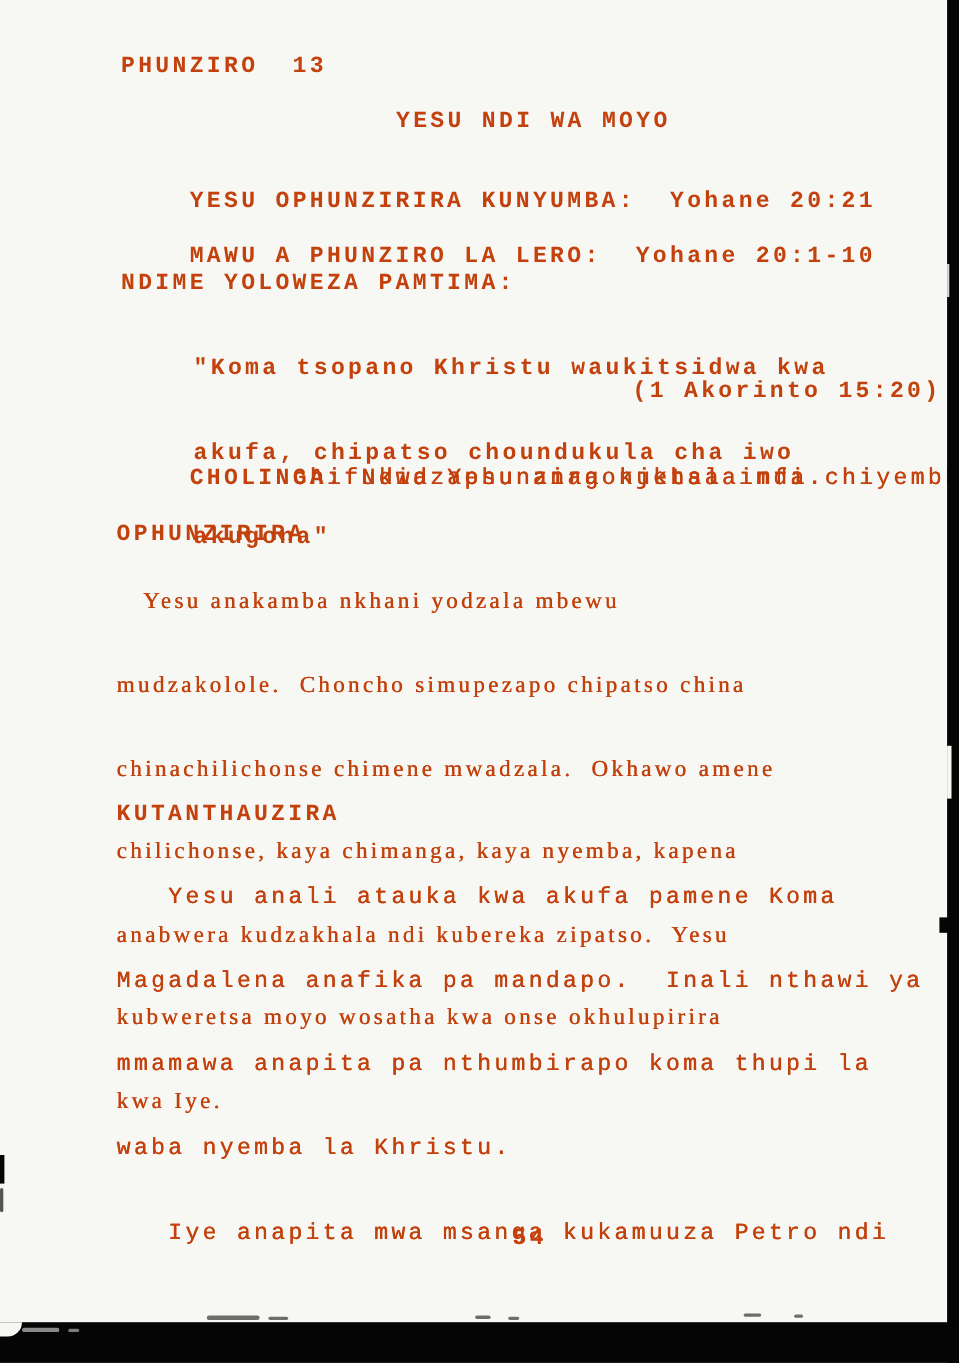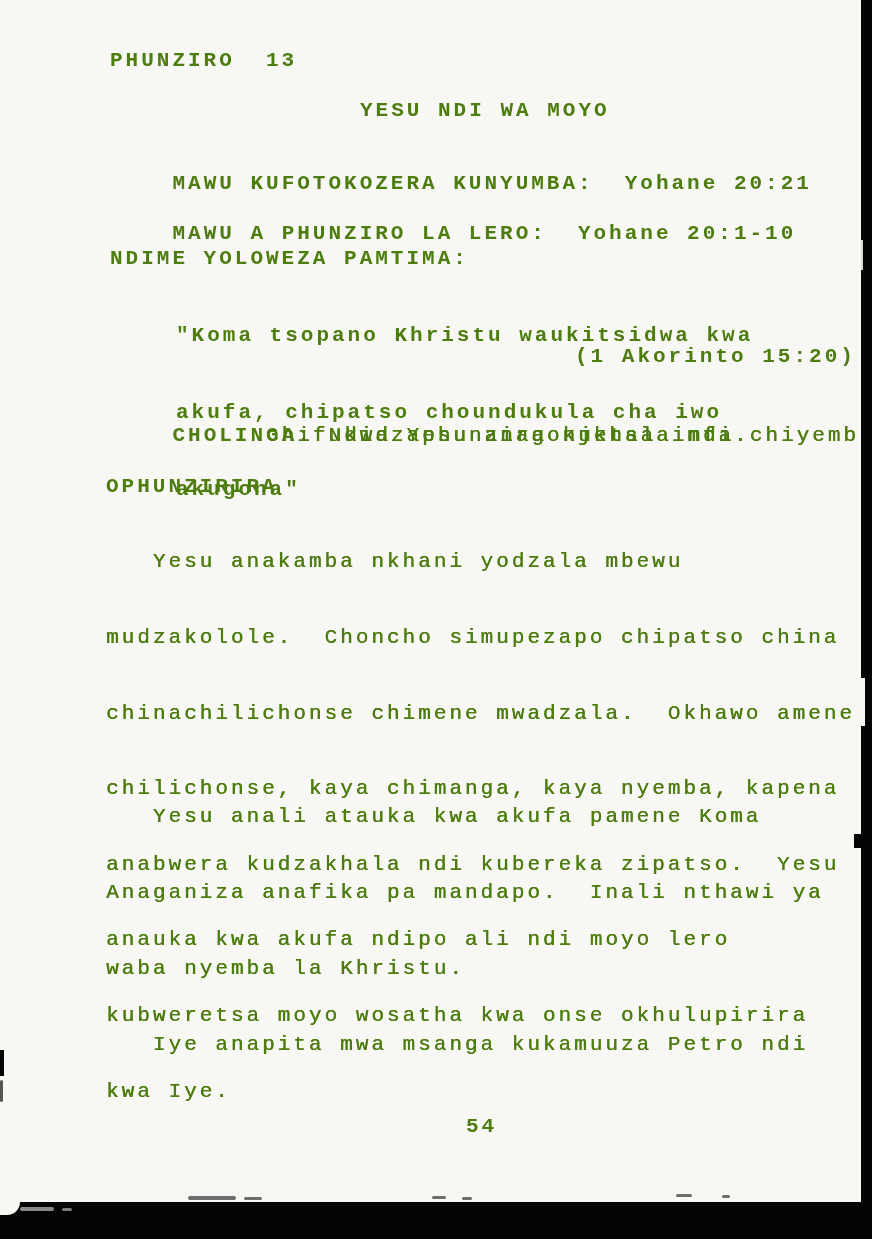--- a/index.html
+++ b/index.html
@@ -9,72 +9,73 @@
     background:#f7f7f4;
     overflow:hidden;
   }
   .t{
     position:absolute;
     white-space:pre;
     font-family:"Liberation Mono","DejaVu Sans Mono",monospace;
     font-size:21px;
     letter-spacing:3px;
     line-height:25.3px;
-    color:#4d7c0f;
+    color:#c2410c;
   }
   .b{font-weight:bold;}
   .ink{text-shadow:0.4px 0 0 currentColor;} 
   .gap2{padding-left:31px;} 
   .edge{position:absolute;background:#050505;}
   .speck{position:absolute;background:#6d6d6d;border-radius:2px;}
 </style>
 </head>
 <body>
 
 <div id="page">
 
   <div class="t b" style="left:110px;top:48px;">PHUNZIRO  13</div>
 
   <div class="t b" style="left:360px;top:98px;">YESU NDI WA MOYO</div>
 
   <div class="t" style="left:110px;top:146px;">
-    <span class="b">MAWU KUFOTOKOZERA KUNYUMBA:</span><span class="b gap2">Yohane 20:21</span>
+    <span class="b">YESU OPHUNZIRIRA KUNYUMBA:</span><span class="b gap2">Yohane 20:21</span>
   </div>
   <div class="t" style="left:110px;top:196px;">
     <span class="b">MAWU A PHUNZIRO LA LERO:</span><span class="b gap2">Yohane 20:1-10</span>
   </div>
 
   <div class="t b" style="left:110px;top:246px;">NDIME YOLOWEZA PAMTIMA:</div>
   <div class="t b" style="left:176px;top:272px;line-height:25.6px;">
     <div>"Koma tsopano Khristu waukitsidwa kwa</div>
     <div>akufa, chipatso choundukula cha iwo</div>
     <div>akugona"</div>
   </div>
   <div class="t b" style="left:575px;top:344px;">(1 Akorinto 15:20)</div>
 
   <div class="t" style="left:110px;top:398px;">
     <span class="b">CHOLINGA:</span><span class="ink"> Ndidzaphunzira kukhala ndi chiyembkezo</span>
   </div>
   <div class="t ink" style="left:266px;top:423px;">chifukwa Yesu anagonjetsa imfa.</div>
 
   <div class="t b" style="left:106px;top:474px;">OPHUNZIRIRA</div>
-  <div class="t ink" style="left:106px;top:499px;line-height:25.2px;">
+  <div class="t ink" style="left:106px;top:484px;line-height:25.2px;font-family:Liberation Serif, serif;">
     <div>   Yesu anakamba nkhani yodzala mbewu</div>
     <div>mudzakolole.  Choncho simupezapo chipatso china</div>
     <div>chinachilichonse chimene mwadzala.  Okhawo amene</div>
     <div>chilichonse, kaya chimanga, kaya nyemba, kapena</div>
     <div>anabwera kudzakhala ndi kubereka zipatso.  Yesu</div>
-    <div>anauka kwa akufa ndipo ali ndi moyo lero</div>
     <div>kubweretsa moyo wosatha kwa onse okhulupirira</div>
     <div>kwa Iye.</div>
   </div>
 
+  <div class="t b" style="left:106px;top:728px;">KUTANTHAUZIRA</div>
   <div class="t ink" style="left:106px;top:753px;line-height:25.4px;">
     <div>   Yesu anali atauka kwa akufa pamene Koma</div>
-    <div>Anaganiza anafika pa mandapo.  Inali nthawi ya</div>
+    <div>Magadalena anafika pa mandapo.  Inali nthawi ya</div>
+    <div>mmamawa anapita pa nthumbirapo koma thupi la</div>
     <div>waba nyemba la Khristu.</div>
     <div>   Iye anapita mwa msanga kukamuuza Petro ndi</div>
     
     
     
     
     
     
     
   </div>

